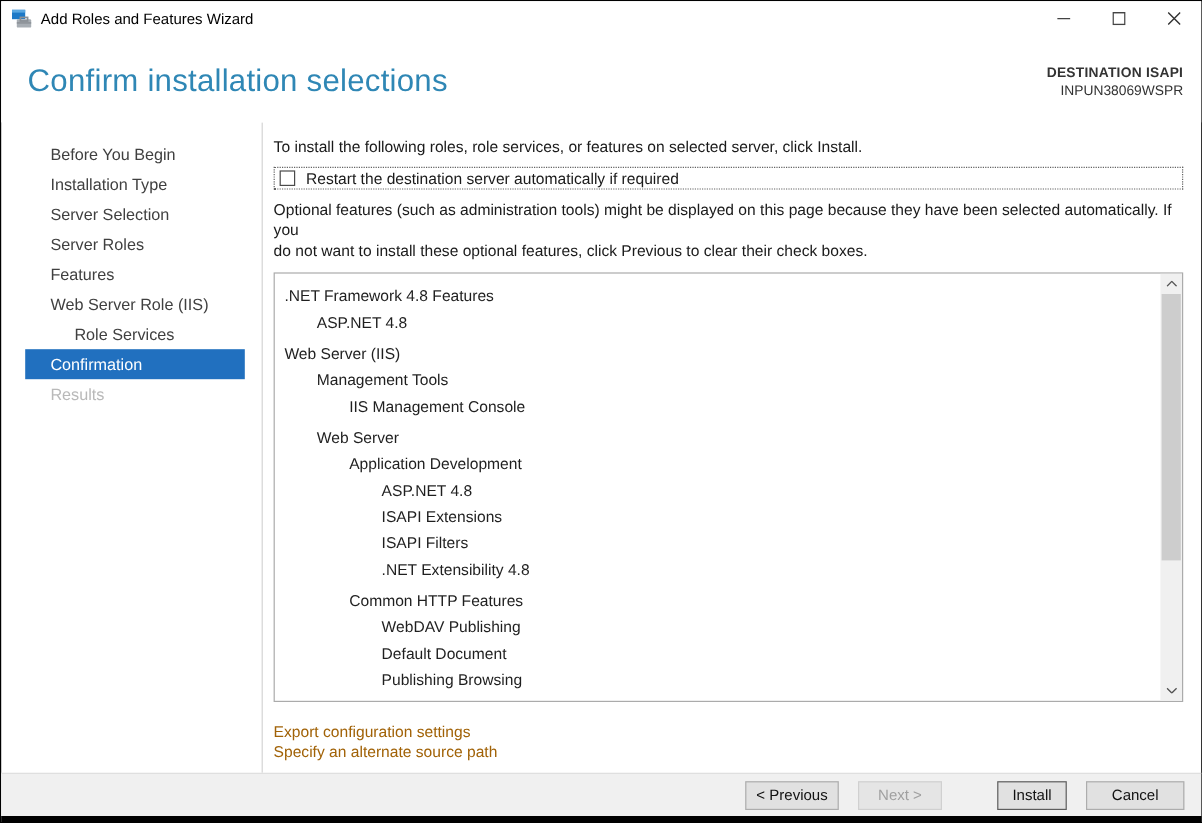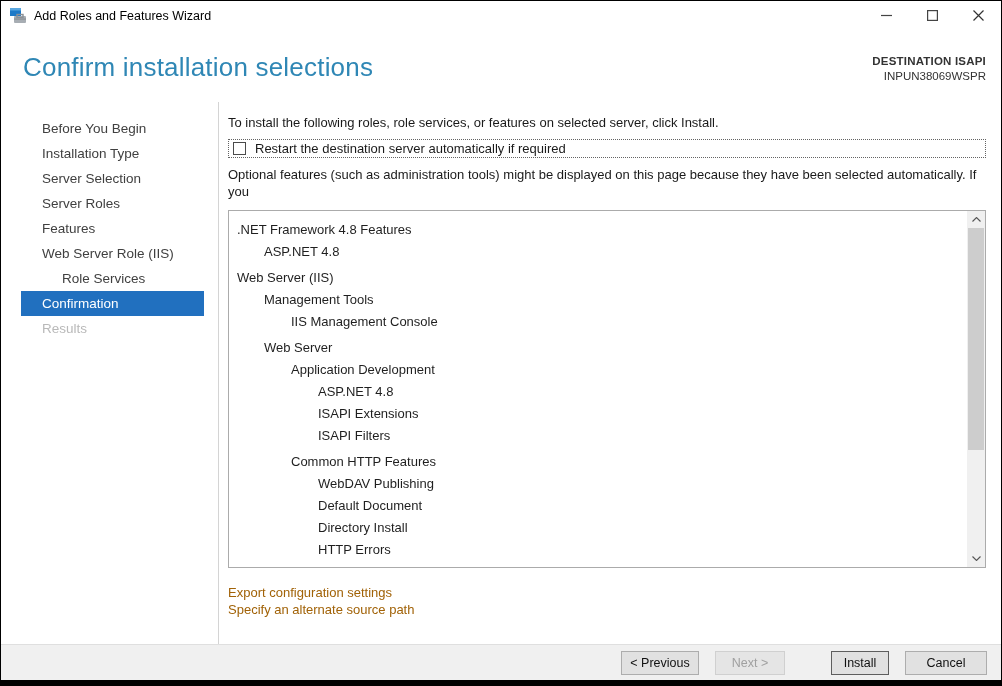--- a/index.html
+++ b/index.html
@@ -123,38 +123,40 @@
     <div class="content">
       <div class="intro">To install the following roles, role services, or features on selected server, click Install.</div>
 
       <div class="restart-row">
         <span class="checkbox"></span>
         <span class="restart-label">Restart the destination server automatically if required</span>
       </div>
 
       <div class="note">
         <div>Optional features (such as administration tools) might be displayed on this page because they have been selected automatically. If you</div>
+        <div>do not want to install these optional features, click Previous to clear their check boxes.</div>
       </div>
 
       <div class="selection-box">
         <div class="tree">
           <div class="tree-row lvl0">.NET Framework 4.8 Features</div>
           <div class="tree-row lvl1">ASP.NET 4.8</div>
           <div class="tree-row lvl0 gap">Web Server (IIS)</div>
           <div class="tree-row lvl1">Management Tools</div>
           <div class="tree-row lvl2">IIS Management Console</div>
           <div class="tree-row lvl1 gap">Web Server</div>
           <div class="tree-row lvl2">Application Development</div>
           <div class="tree-row lvl3">ASP.NET 4.8</div>
           <div class="tree-row lvl3">ISAPI Extensions</div>
           <div class="tree-row lvl3">ISAPI Filters</div>
+          <div class="tree-row lvl3">.NET Extensibility 4.8</div>
           <div class="tree-row lvl2 gap">Common HTTP Features</div>
           <div class="tree-row lvl3">WebDAV Publishing</div>
           <div class="tree-row lvl3">Default Document</div>
-          <div class="tree-row lvl3">Directory Install</div>
+          <div class="tree-row lvl3">Publishing Browsing</div>
           <div class="tree-row lvl3">HTTP Errors</div>
         </div>
         <div class="scrollbar">
           <div class="scroll-btn up">
             <svg width="9" height="5" viewBox="0 0 9 5">
                 <polyline points="0.5,4.5 4.5,0.5 8.5,4.5" fill="none" stroke="#555" stroke-width="1.1"></polyline>
               </svg>
           </div>
           <div class="scroll-thumb"></div>
           <div class="scroll-btn down">

